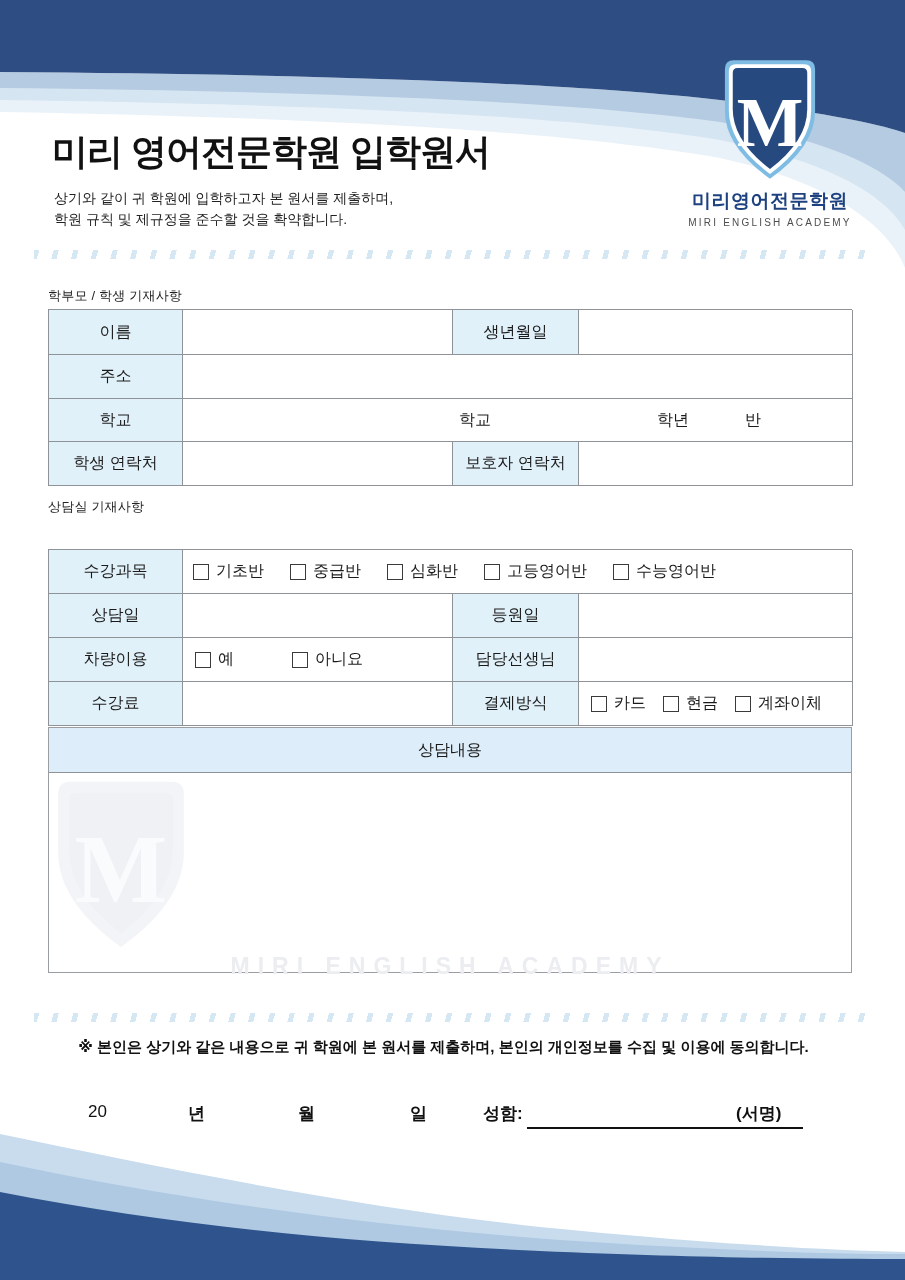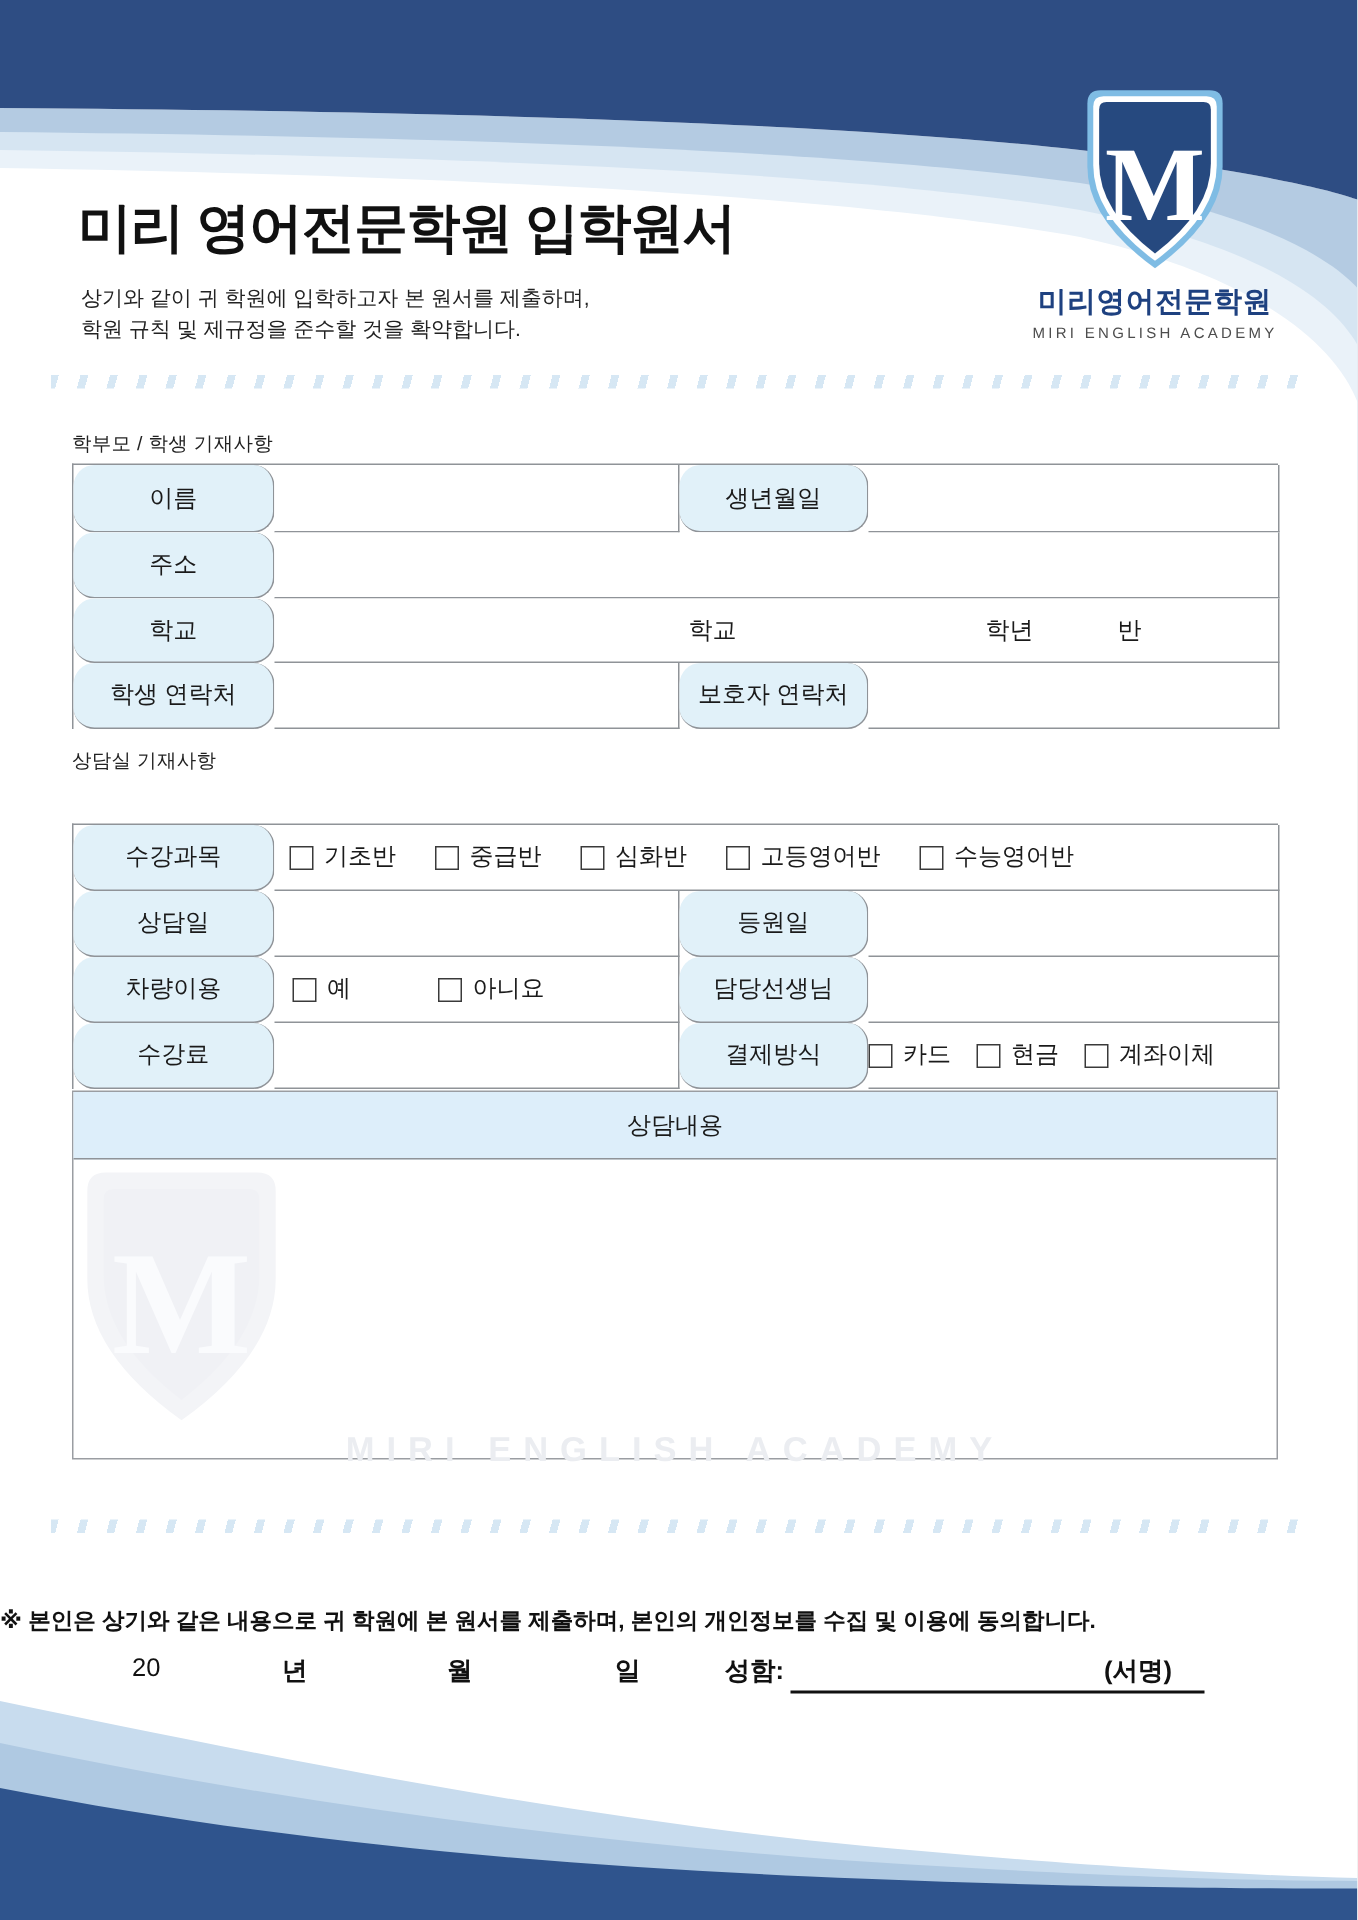--- a/index.html
+++ b/index.html
@@ -34,21 +34,21 @@
     left:48px;width:804px;display:grid;
     grid-template-columns:134px 270px 126px 274px;
     border-top:1px solid #8f9398;border-left:1px solid #8f9398;
     background:#fff;box-sizing:border-box;
   }
   .cell{
     border-right:1px solid #8f9398;border-bottom:1px solid #8f9398;
     display:flex;align-items:center;box-sizing:border-box;
     font-size:16px;position:relative;background:#fff;
   }
-  .cell.lab{background:#e1f1f9;justify-content:center;text-align:left;border-radius:14px;}
+  .cell.lab{background:#e1f1f9;justify-content:center;text-align:left;}
   .cell.val{padding:0 10px;}
   .span3{grid-column:span 3;}
   .floatlbl{position:absolute;transform:translateX(-50%);white-space:nowrap;}
 
   
   .optrow{display:flex;align-items:center;}
   .chk{display:inline-flex;align-items:center;white-space:nowrap;}
   .chk .box{
     width:14px;height:14px;border:1.6px solid #3a3a3a;background:#fff;
     display:inline-block;margin-right:7px;flex:none;
@@ -64,21 +64,21 @@
     display:flex;align-items:center;justify-content:center;
     font-size:16px;font-weight:500;color:#1a1a1a;box-sizing:border-box;
   }
   .consult .cbody{position:relative;height:235px;overflow:hidden;}
   .wm{position:absolute;left:0;right:0;top:6px;text-align:center;}
   .wm .wm-text{
     margin-top:2px;font-size:23px;font-weight:600;color:#ebedf1;letter-spacing:8px;white-space:nowrap;
   }
 
   
-  .consent{left:0;top:1038px;width:887px;text-align:left;font-size:15px;font-weight:700;color:#111;margin-top:33px;}
+  .consent{left:0;top:1038px;width:887px;text-align:center;font-size:15px;font-weight:700;color:#111;}
   .sigtxt{top:1102px;font-size:17px;font-weight:700;color:#111;white-space:nowrap;}
   .sig20{font-weight:400;}
   .sigline{left:527px;top:1127px;width:276px;height:2px;background:#111;}
 </style>
 </head>
 <body>
 
 <div class="page">
 
   <svg class="abs" style="left:0;top:0" width="905" height="320" viewBox="0 0 905 320">
@@ -178,21 +178,21 @@
         <span class="box"></span>
         <span>아니요</span>
       </span>
     </div>
     <div class="cell lab">담당선생님</div>
     <div class="cell val"></div>
 
     <div class="cell lab">수강료</div>
     <div class="cell val"></div>
     <div class="cell lab">결제방식</div>
-    <div class="cell val optrow" style="gap:17px;padding-left:0">
+    <div class="cell val optrow" style="gap:17px;padding-left:12px">
       <span class="chk">
         <span class="box"></span>
         <span>카드</span>
       </span>
       <span class="chk">
         <span class="box"></span>
         <span>현금</span>
       </span>
       <span class="chk">
         <span class="box"></span>

